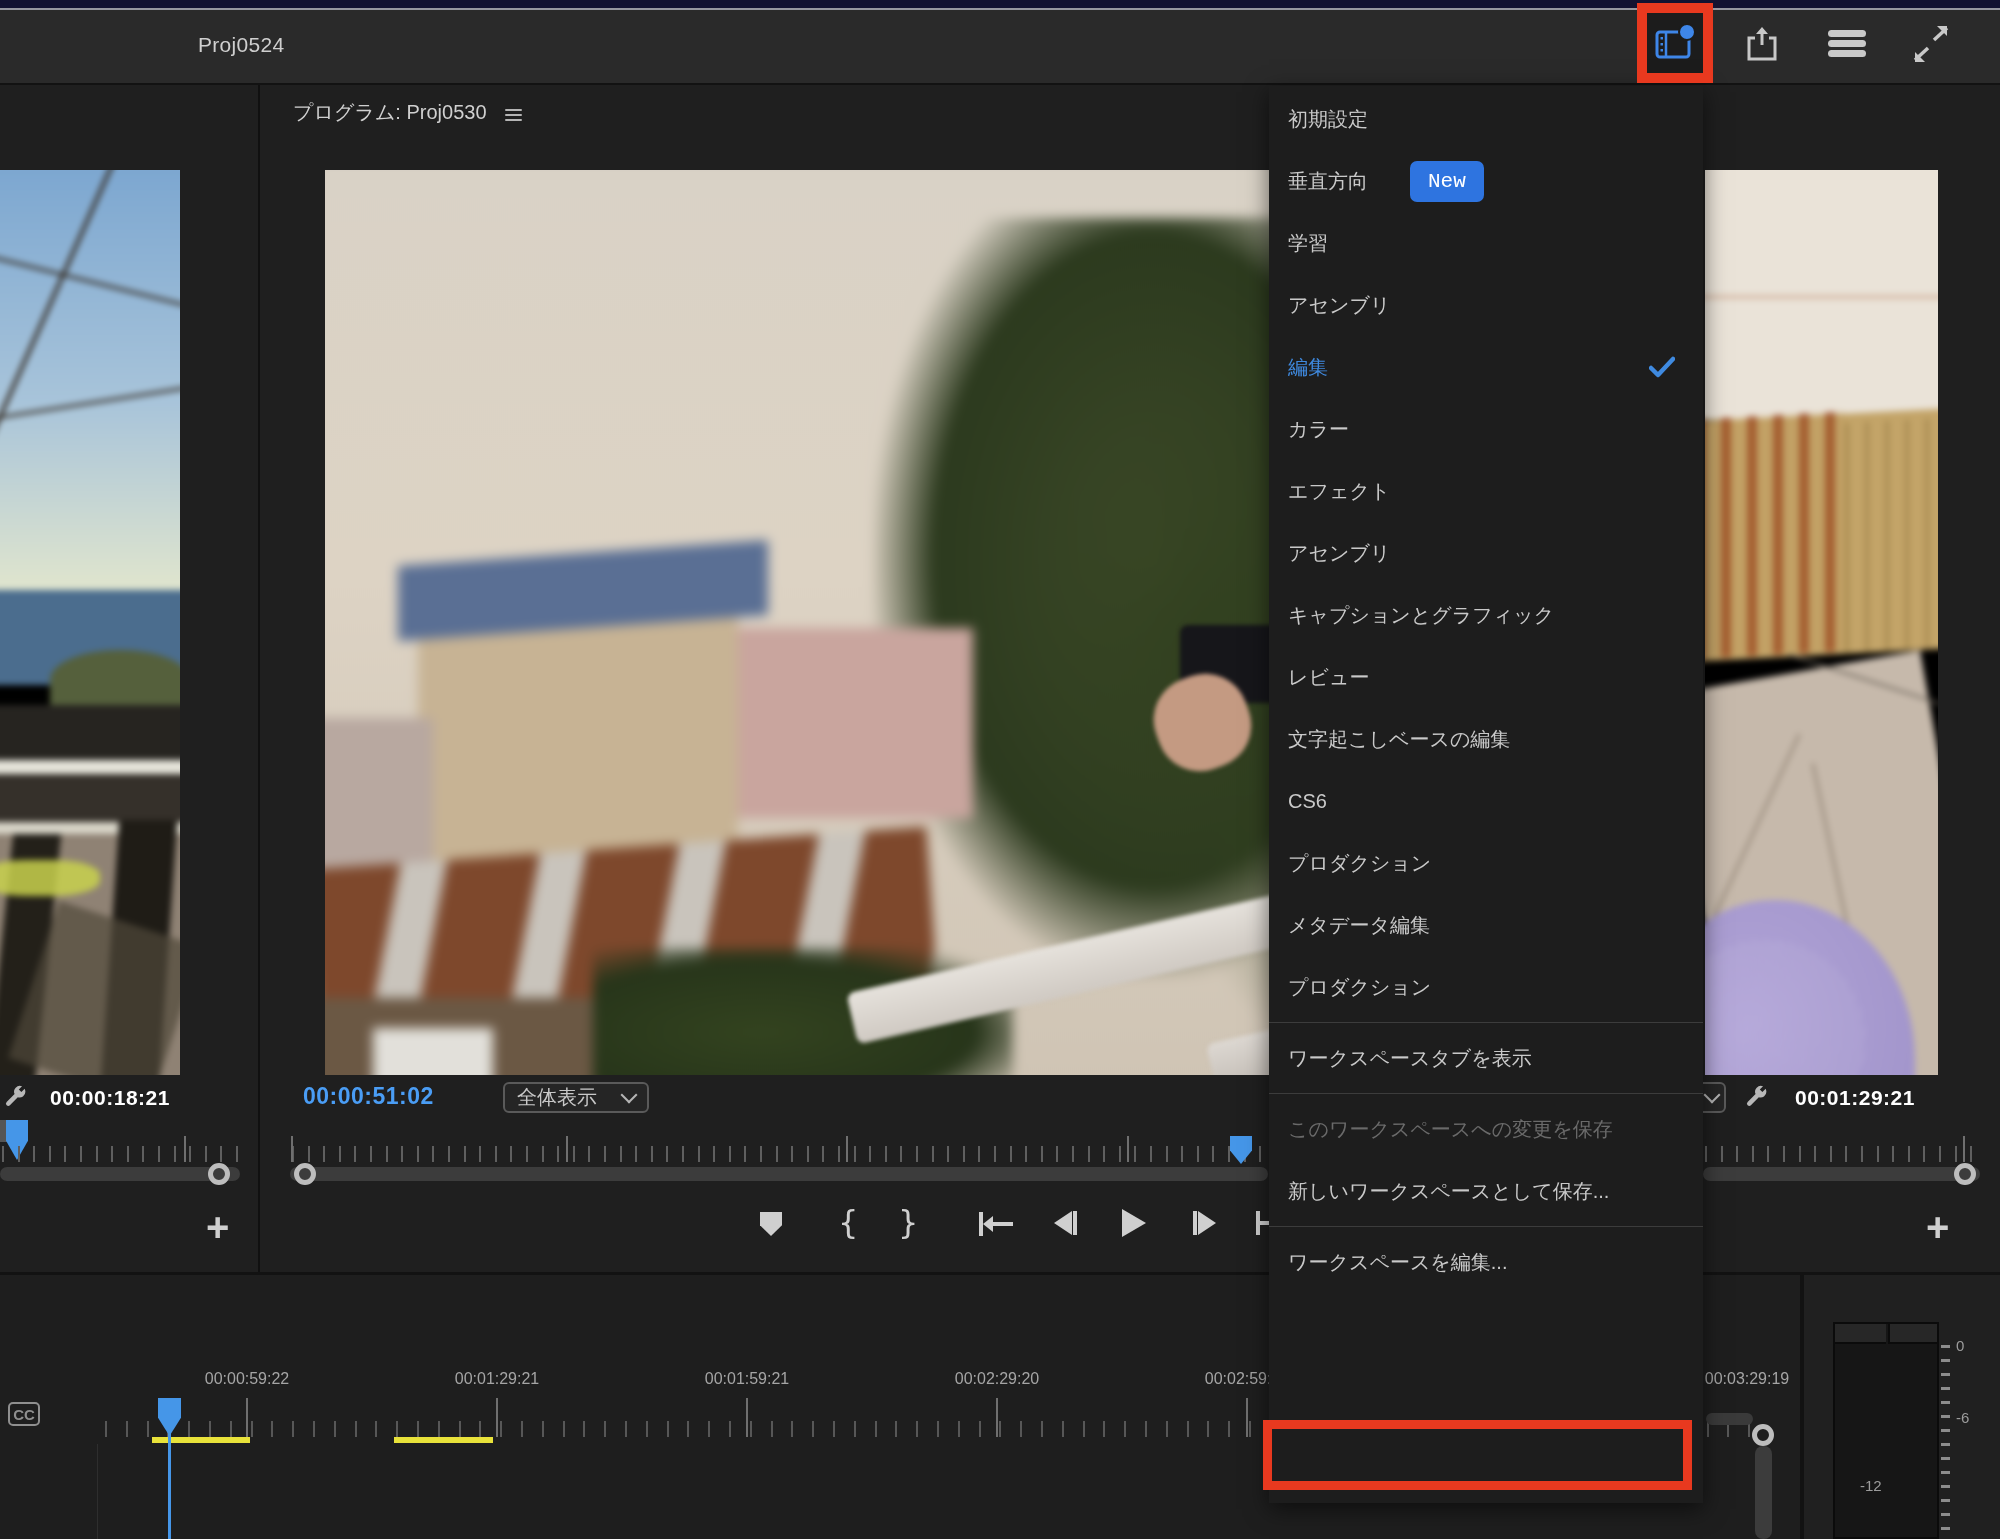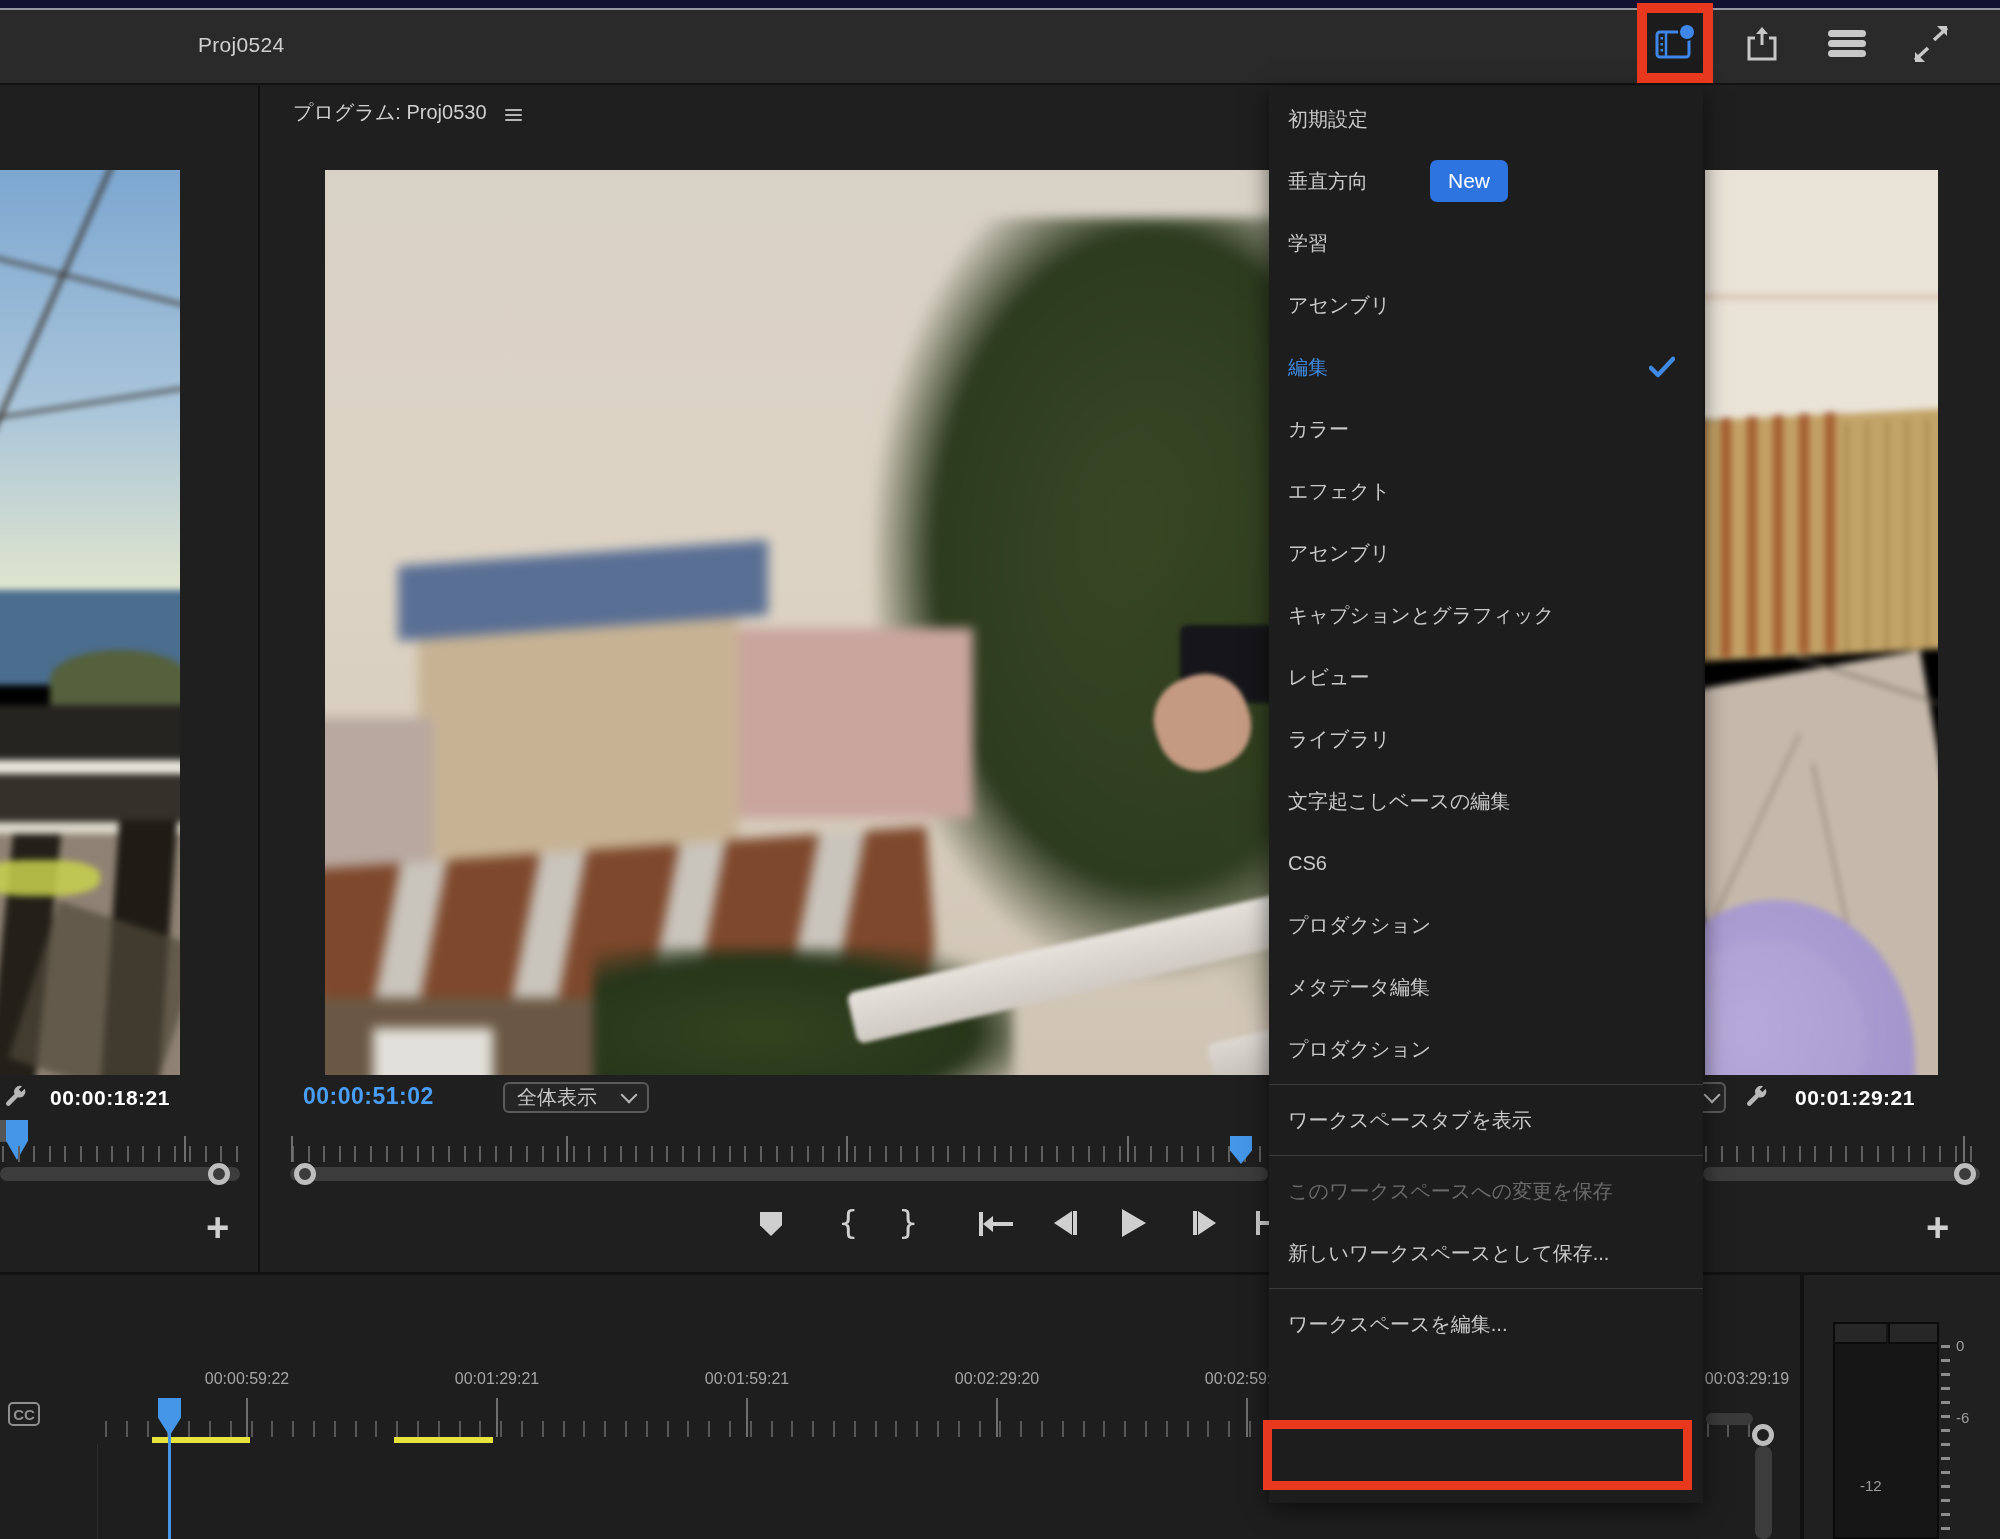--- a/index.html
+++ b/index.html
@@ -41,21 +41,21 @@
         transform:rotate(45deg);margin-top:-6px;}
   .transport{color:#cfcfcf;}
   .brace{font-size:32px;color:#cfcfcf;font-family:"DejaVu Sans",sans-serif;}
 
   
   #ws-menu{left:1269px;top:86px;width:434px;height:1417px;background:#1d1d1d;z-index:50;
            box-shadow:0 6px 22px rgba(0,0,0,.55);padding-top:2px;}
   .mi{height:62px;display:flex;align-items:center;padding-left:19px;font-size:20px;color:#c9c9c9;position:relative;}
   .mi.checked .mi-label{color:#3f8ae0;}
   .mi.disabled{color:#6a6a6a;}
-  .badge{margin-left:62px;background:#2e74e0;color:#fff;font-size:21px;border-radius:7px;padding:9px 18px;}
+  .badge{margin-left:42px;background:#2e74e0;color:#fff;font-size:21px;border-radius:7px;padding:9px 18px;font-family:Liberation Mono, monospace;}
   .msep{height:1px;background:#3c3c3c;margin:4px 0;}
   .check{position:absolute;right:28px;top:20px;}
   #edit-annotation{left:1263px;top:1420px;width:429px;height:70px;border:9px solid #e8391f;z-index:70;}
 
   
   #bottom-div{left:0;top:1272px;width:2000px;height:3px;background:#121212;}
   #tl-panel{left:0;top:1275px;width:1800px;height:264px;background:#1e1e1e;}
   #meter-div{left:1800px;top:1275px;width:4px;height:264px;background:#121212;}
   #meter-panel{left:1804px;top:1275px;width:196px;height:264px;background:#202020;}
   .tl-label{font-size:16px;color:#a5a5a5;transform:translateX(-50%);}
@@ -346,23 +346,20 @@
     <div class="mi">
         <span class="mi-label">アセンブリ</span>
       </div>
     <div class="mi">
         <span class="mi-label">キャプションとグラフィック</span>
       </div>
     <div class="mi">
         <span class="mi-label">レビュー</span>
       </div>
     <div class="mi">
-        <span class="mi-label">ライブラリ</span>
-      </div>
-    <div class="mi">
         <span class="mi-label">文字起こしベースの編集</span>
       </div>
     <div class="mi">
         <span class="mi-label">CS6</span>
       </div>
     <div class="mi">
         <span class="mi-label">プロダクション</span>
       </div>
     <div class="mi">
         <span class="mi-label">メタデータ編集</span>

